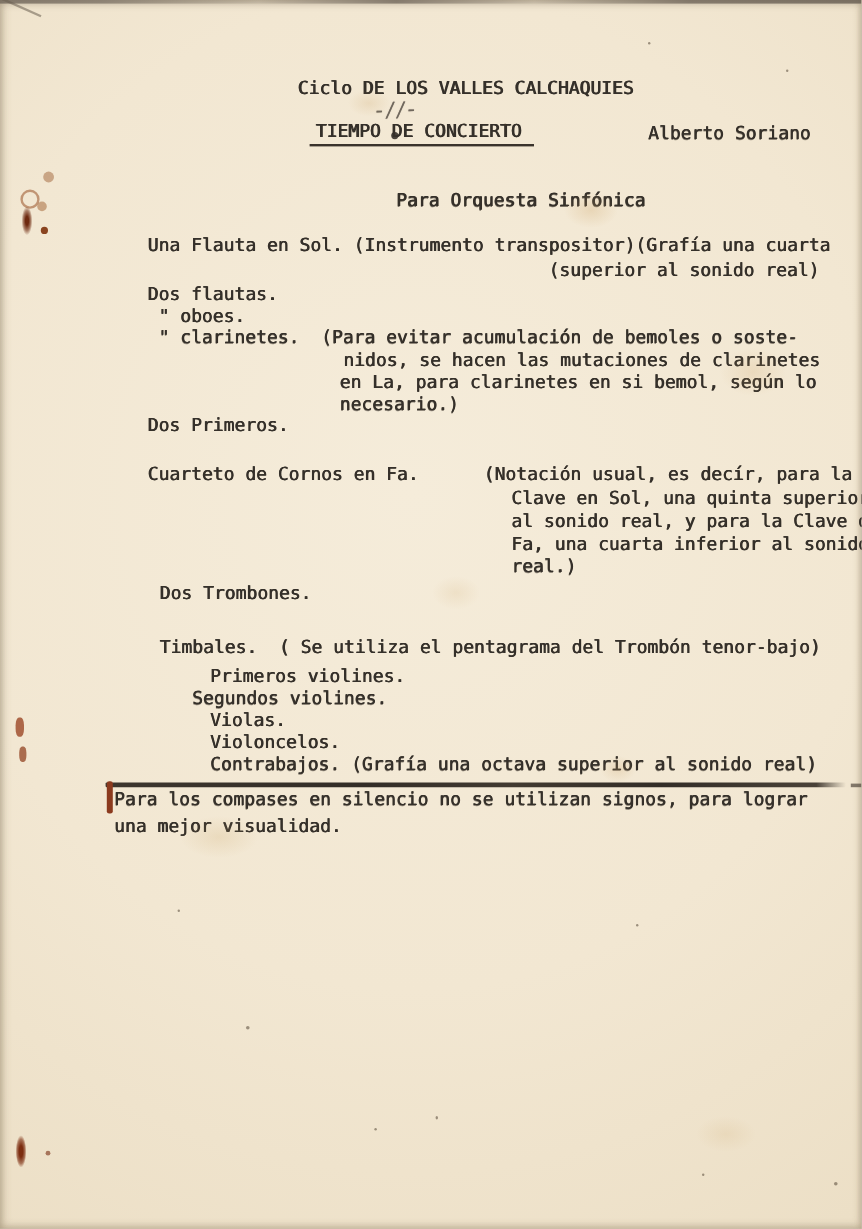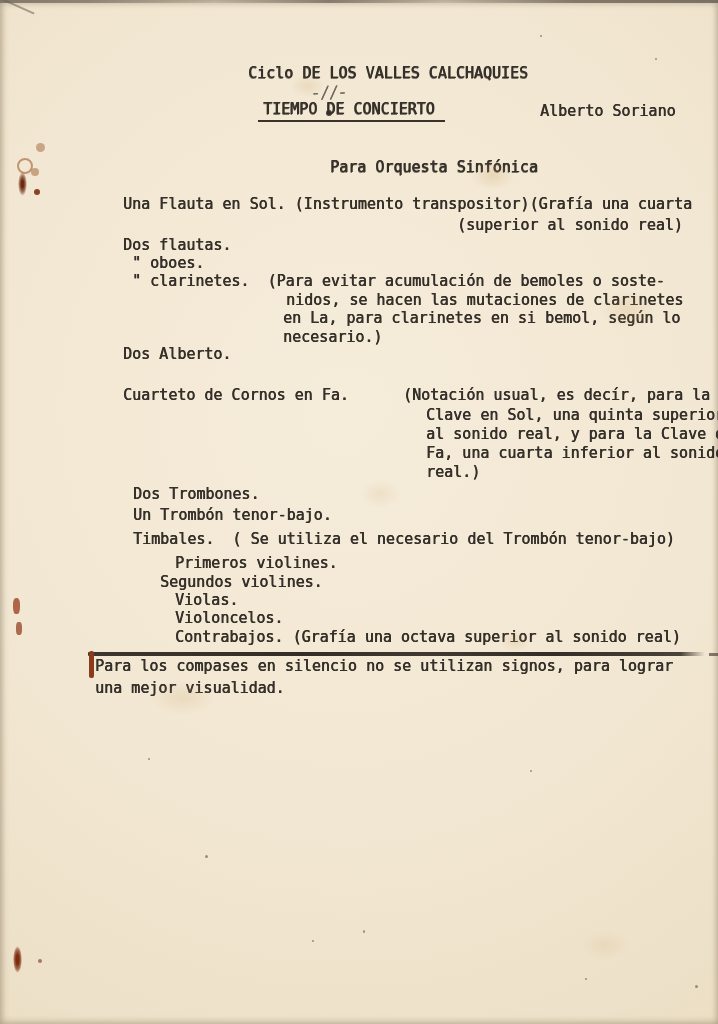--- a/index.html
+++ b/index.html
@@ -81,29 +81,28 @@
   <div class="line heavier" style="left:330px;top:160px">Para Orquesta Sinfónica</div>
 
   <div class="line" style="left:457px;top:218px">(superior al sonido real)</div>
   <div class="line" style="left:123px;top:197px">Una Flauta en Sol. (Instrumento transpositor)(Grafía una cuarta</div>
   <div class="line" style="left:123px;top:238px">Dos flautas.</div>
   <div class="line" style="left:132px;top:256px">" oboes.</div>
   <div class="line" style="left:132px;top:274px">" clarinetes.  (Para evitar acumulación de bemoles o soste-</div>
   <div class="line" style="left:286px;top:293px">nidos, se hacen las mutaciones de clarinetes</div>
   <div class="line" style="left:283px;top:311px">en La, para clarinetes en si bemol, según lo</div>
   <div class="line" style="left:283px;top:330px">necesario.)</div>
-  <div class="line" style="left:123px;top:347px">Dos Alberto.</div>
+  <div class="line" style="left:123px;top:347px">Dos Primeros.</div>
   <div class="line" style="left:123px;top:388px">Cuarteto de Cornos en Fa.      (Notación usual, es decír, para la</div>
   <div class="line" style="left:426px;top:408px">Clave en Sol, una quinta superior</div>
   <div class="line" style="left:426px;top:427px">al sonido real, y para la Clave de</div>
   <div class="line" style="left:426px;top:446px">Fa, una cuarta inferior al sonido</div>
   <div class="line" style="left:426px;top:465px">real.)</div>
   <div class="line" style="left:133px;top:487px">Dos Trombones.</div>
-  <div class="line" style="left:133px;top:508px">Un Trombón tenor-bajo.</div>
-  <div class="line" style="left:133px;top:532px">Timbales.  ( Se utiliza el necesario del Trombón tenor-bajo)</div>
+  <div class="line" style="left:133px;top:532px">Timbales.  ( Se utiliza el pentagrama del Trombón tenor-bajo)</div>
   <div class="line" style="left:175px;top:556px">Primeros violines.</div>
   <div class="line" style="left:160px;top:575px">Segundos violines.</div>
   <div class="line" style="left:175px;top:593px">Violas.</div>
   <div class="line" style="left:175px;top:611px">Violoncelos.</div>
   <div class="line" style="left:175px;top:630px">Contrabajos. (Grafía una octava superior al sonido real)</div>
 
   <div class="footnote-rule"></div>
   <div class="footnote-rule-dash"></div>
   <div class="line" style="left:95px;top:659px">Para los compases en silencio no se utilizan signos, para lograr</div>
   <div class="line" style="left:95px;top:681px">una mejor visualidad.</div>

